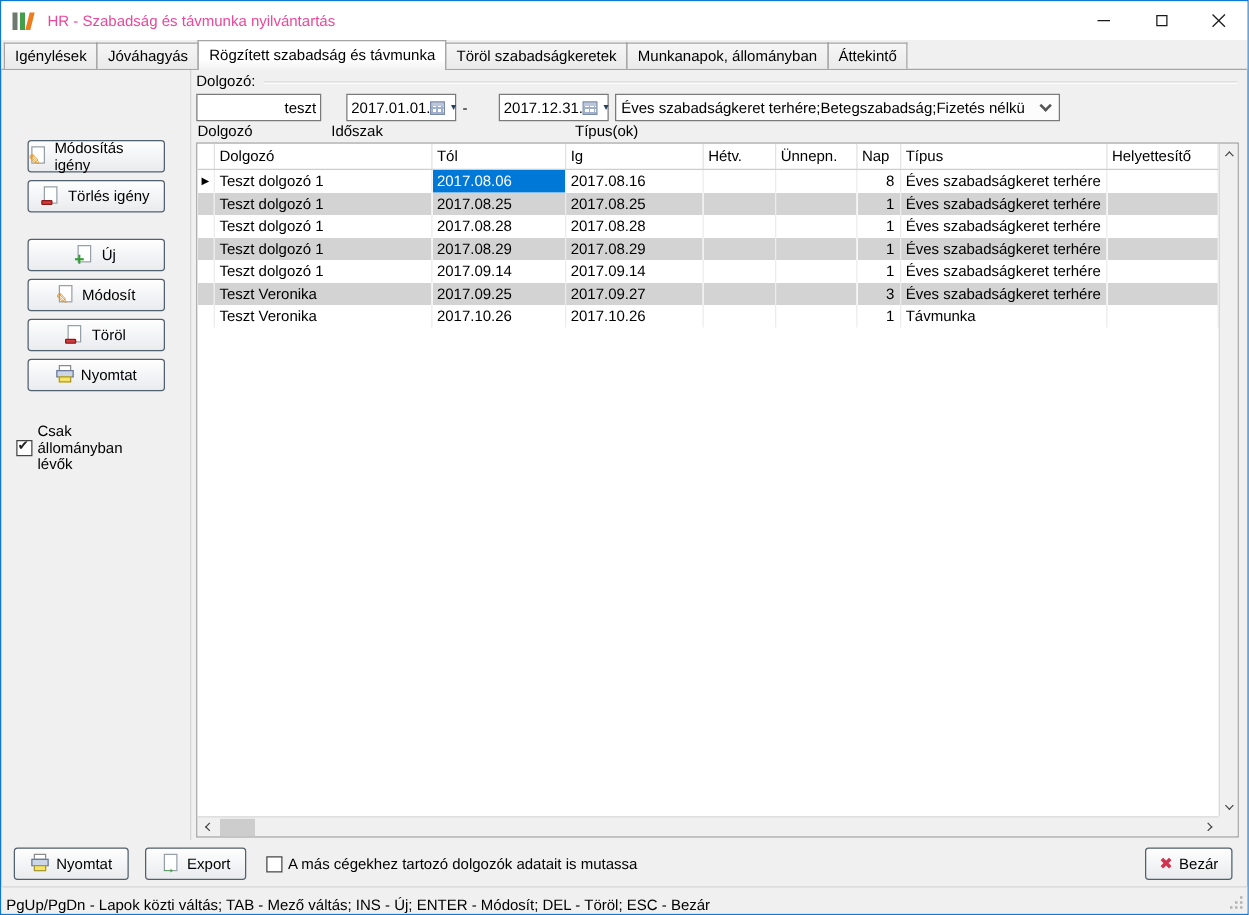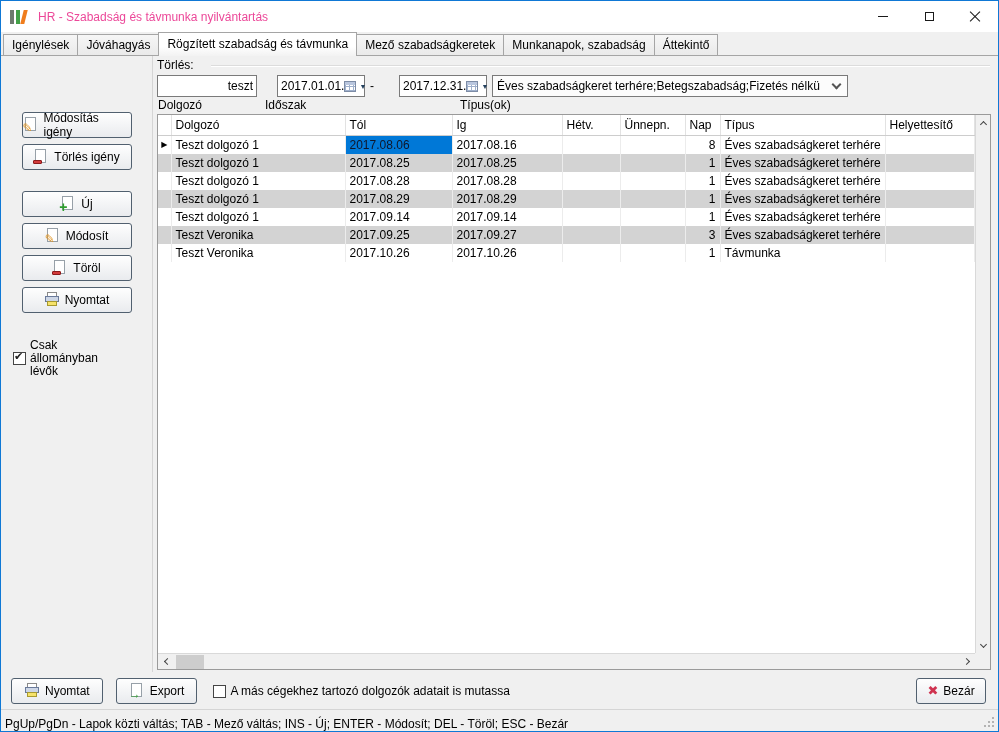--- a/index.html
+++ b/index.html
@@ -86,21 +86,21 @@
   .flabel.l1 { left:1px; } .flabel.l2 { left:108px; } .flabel.l3 { left:303px; }
 
   
   .grid-wrap { flex:1; position:relative; border:1px solid #9a9a9a; background:#f0f0f0; margin-top:1px; }
   .grid-table-area { position:absolute; left:0; top:0; right:15px; bottom:16px; background:#fff; overflow:hidden; }
   table.grid { border-collapse:collapse; table-layout:fixed; width:100%; }
   .grid th, .grid td { font-weight:normal; text-align:left; font-size:12px; padding:0 0 0 4px; white-space:nowrap; overflow:hidden; }
   .grid th { height:20px; border-right:1px solid #e2e2e2; border-bottom:1px solid #cdcdcd; background:#fff; }
   .grid td { height:18px; border-right:1px solid #ececec; }
   .grid tr.alt td { background:#d3d3d3; }
-  .grid td.sel { background:#0078d7; color:#0f172a; }
+  .grid td.sel { background:#0078d7; color:#ffffff; }
   .grid td.num, .grid th.num { text-align:right; padding-right:4px; }
   .c-marker { width:13px; padding:0 !important; }
   .c-dolgozo { width:174px; } .c-tol { width:107px; } .c-ig { width:110px; }
   .c-hetv { width:58px; } .c-unnepn { width:65px; } .c-nap { width:35px; }
   .c-tipus { width:165px; }
   .row-marker { font-size:8px; display:block; text-align:center; line-height:18px; }
 
   .vscroll { position:absolute; right:0; top:0; width:15px; bottom:16px; background:#f0f0f0; border-left:1px solid #d9d9d9; }
   .hscroll { position:absolute; left:0; right:15px; bottom:0; height:16px; background:#f0f0f0; border-top:1px solid #d9d9d9; }
   .sb-btn { position:absolute; width:15px; height:15px; display:flex; align-items:center; justify-content:center; }
@@ -145,22 +145,22 @@
       <div class="win-btn">
           <div class="glyph-close"></div>
         </div>
     </div>
   </div>
 
   <div class="tabstrip">
     <div class="tab">Igénylések</div>
     <div class="tab">Jóváhagyás</div>
     <div class="tab active">Rögzített szabadság és távmunka</div>
-    <div class="tab">Mező szabadságkeretek</div>
-    <div class="tab">Munkanapok, szabadság</div>
+    <div class="tab">Töröl szabadságkeretek</div>
+    <div class="tab">Munkanapok, állományban</div>
     <div class="tab">Áttekintő</div>
   </div>
 
   <div class="content">
     <div class="sidebar">
       <div class="btn">
         <span class="btn-icon">
             <span class="page"></span>
             <span class="sym sym-edit"></span>
           </span>
@@ -203,21 +203,21 @@
         <span>Nyomtat</span>
       </div>
       <div class="check-row">
         <span class="checkbox checked"></span>
         <span class="cb-label">Csak állományban lévők</span>
       </div>
     </div>
 
     <div class="right-panel">
       <div class="search-group">
-        <span class="group-label">Törlés:</span>
+        <span class="group-label">Dolgozó:</span>
         <span class="group-line"></span>
         <div class="search-controls">
           <input class="txt-input" type="text" value="teszt" style="">
           <div class="field date-field">
             <span class="dval">2017.01.01.</span>
             <span class="cal-icon"></span>
             <span class="dd-arrow"></span>
           </div>
           <span class="dash">-</span>
           <div class="field date-field">

